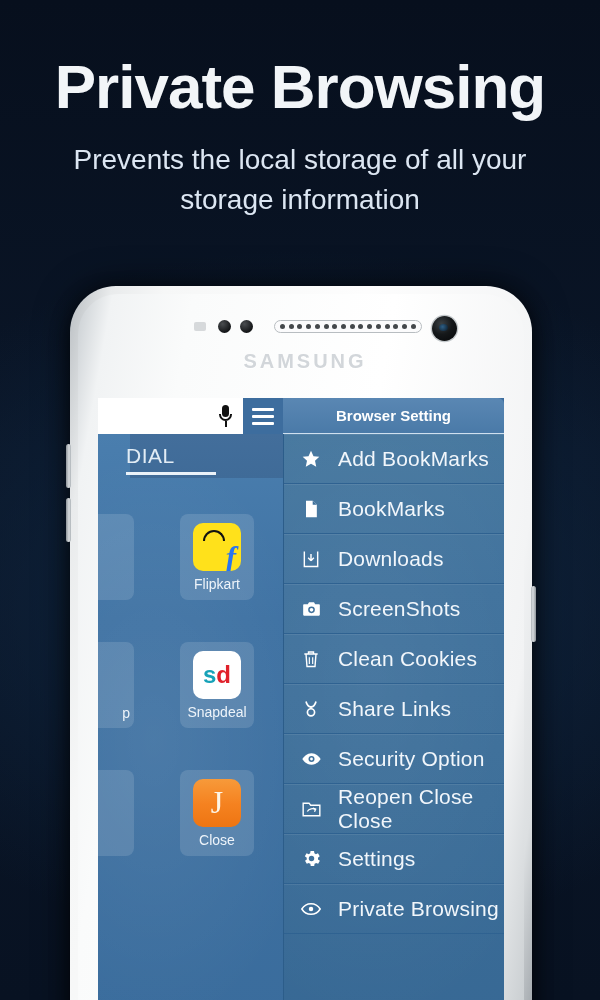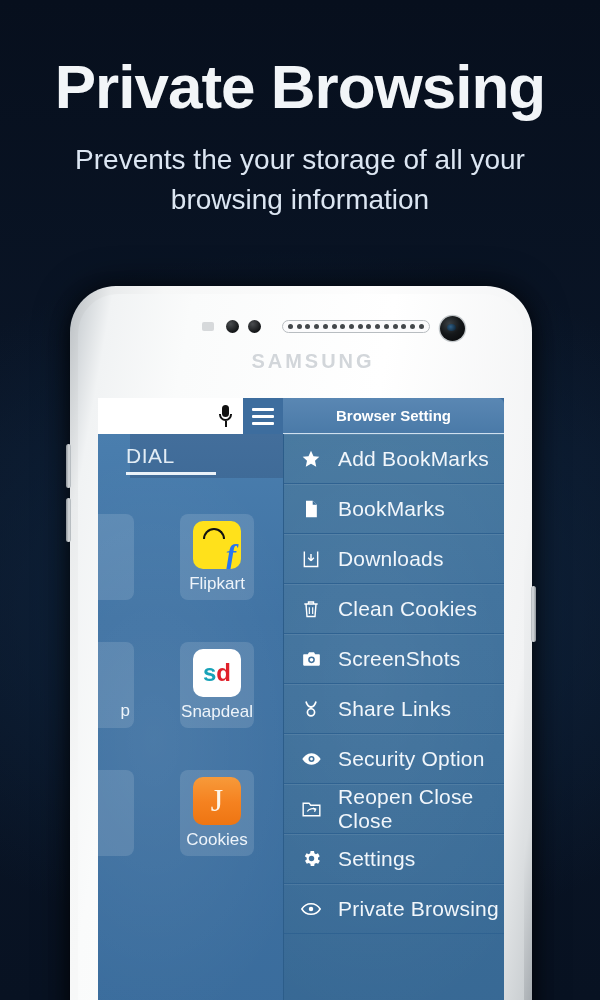--- a/index.html
+++ b/index.html
@@ -44,21 +44,21 @@
     position:absolute; left:-4px; width:5px; border-radius:3px;
     background:linear-gradient(90deg,#8d9499,#d7dbde 60%,#aeb4b8);
   }
   .btn-vol.v1 { top:158px; height:44px; }
   .btn-vol.v2 { top:212px; height:44px; }
   .btn-pwr {
     position:absolute; right:-4px; top:300px; width:5px; height:56px; border-radius:3px;
     background:linear-gradient(270deg,#8d9499,#d7dbde 60%,#aeb4b8);
   }
 
-  .phone-top { position:absolute; left:12px; top:0; width:100%; height:104px; }
+  .phone-top { position:absolute; left:4px; top:0; width:100%; height:104px; }
   .sensors { position:absolute; top:24px; left:0; width:100%; height:18px; }
   .sensor-dot {
     position:absolute; top:2px; width:13px; height:13px; border-radius:50%;
     background:radial-gradient(circle at 35% 30%,#4a4d50,#131517 70%);
   }
   .sensor-dot.s1 { left:136px; }
   .sensor-dot.s2 { left:158px; }
   .sensor-blur {
     position:absolute; left:112px; top:4px; width:12px; height:9px;
     background:rgba(170,175,180,.45); border-radius:2px;
@@ -139,21 +139,21 @@
     position:absolute; width:74px; height:86px; border-radius:8px;
     background:rgba(255,255,255,.13);
     display:flex; flex-direction:column; align-items:center; justify-content:center; gap:5px;
   }
   .tile.col-left { left:-38px; }
   .tile.col-right { left:82px; }
   .tile.r1 { top:36px; }
   .tile.r2 { top:164px; }
   .tile.r3 { top:292px; }
   .tile-ico { width:48px; height:48px; border-radius:10px; position:relative; overflow:hidden; }
-  .tile-label { font-size:17px; color:#eef4fa; }
+  .tile-label { font-size:14px; color:#eef4fa; }
 
   
   .ico-flipkart { background:#ffe11b; }
   .ico-flipkart .smile {
     position:absolute; left:10px; top:7px; width:22px; height:11px;
     border:2.4px solid #111; border-bottom:none; border-radius:12px 12px 0 0;
   }
   .ico-flipkart .f {
     position:absolute; right:5px; bottom:-2px;
     font-size:31px; font-weight:bold; font-style:italic;
@@ -187,21 +187,21 @@
   }
   .menu-label { font-size:21px; color:#f1f6fb; letter-spacing:.2px; }
   .menu-ico { width:22px; height:22px; flex:0 0 22px; display:flex; align-items:center; justify-content:center; }
   .menu-ico svg { display:block; }
 </style>
 </head>
 <body>
 
 <div class="promo">
   <div class="promo-title">Private Browsing</div>
-  <div class="promo-sub">Prevents the your storage of all your browsing information</div>
+  <div class="promo-sub">Prevents the local storage of all your storage information</div>
 </div>
 
 <div class="phone">
   <div class="btn-vol v1"></div>
   <div class="btn-vol v2"></div>
   <div class="btn-pwr"></div>
 
   <div class="phone-inner">
 
     <div class="phone-top">
@@ -280,21 +280,21 @@
                 <span class="sd-s">s</span>
                   <span class="sd-d">d</span>
               </div>
               <span class="tile-label">Snapdeal</span>
             </div>
 
             <div class="tile col-right r3">
               <div class="tile-ico ico-jabong">
                 <span class="j">J</span>
               </div>
-              <span class="tile-label">Cookies</span>
+              <span class="tile-label">Close</span>
             </div>
           </div>
         </div>
 
         <div class="menu">
 
           <div class="menu-item">
             <span class="menu-ico">
               <svg width="20" height="20" viewBox="0 0 24 24">
                   <path fill="#fff" d="M12 2l3 6.6 7 .8-5.2 4.8 1.5 7L12 17.6 5.7 21.2l1.5-7L2 9.4l7-.8z"></path>
@@ -315,41 +315,41 @@
 
 
           <div class="menu-item">
             <span class="menu-ico">
               <svg width="20" height="20" viewBox="0 0 24 24">
                   <path d="M4 3v18h16V3" fill="none" stroke="#fff" stroke-width="1.7"></path>
                   <path d="M12 6v8m0 0l-3.4-3.4M12 14l3.4-3.4" fill="none" stroke="#fff" stroke-width="1.7"></path>
                 </svg>
             </span>
             <span class="menu-label">Downloads</span>
-          </div>
-
-          <div class="menu-item">
-            <span class="menu-ico">
-              <svg width="20" height="20" viewBox="0 0 24 24">
-                  <path d="M4 6h16M9 6V3.5h6V6M6 6l1.2 15h9.6L18 6" fill="none" stroke="#fff" stroke-width="1.7"></path>
-                  <path d="M10 10v8M14 10v8" stroke="#fff" stroke-width="1.4"></path>
-                </svg>
-            </span>
-            <span class="menu-label">Clean Cookies</span>
           </div>
 
           <div class="menu-item">
             <span class="menu-ico">
               <svg width="21" height="20" viewBox="0 0 24 24">
                   <path fill="#fff" d="M9 4h6l1.4 2.2H21a1 1 0 011 1V19a1 1 0 01-1 1H3a1 1 0 01-1-1V7.2a1 1 0 011-1h4.6z"></path>
                   <circle cx="12" cy="13" r="4" fill="#3f719c"></circle>
                   <circle cx="12" cy="13" r="2.2" fill="#fff"></circle>
                 </svg>
             </span>
             <span class="menu-label">ScreenShots</span>
+          </div>
+
+          <div class="menu-item">
+            <span class="menu-ico">
+              <svg width="20" height="20" viewBox="0 0 24 24">
+                  <path d="M4 6h16M9 6V3.5h6V6M6 6l1.2 15h9.6L18 6" fill="none" stroke="#fff" stroke-width="1.7"></path>
+                  <path d="M10 10v8M14 10v8" stroke="#fff" stroke-width="1.4"></path>
+                </svg>
+            </span>
+            <span class="menu-label">Clean Cookies</span>
           </div>
 
           <div class="menu-item">
             <span class="menu-ico">
               <svg width="20" height="20" viewBox="0 0 24 24">
                   <path d="M6 3c1 4 3.4 6.5 6 6.5S17 7 18 3" fill="none" stroke="#fff" stroke-width="2"></path>
                   <circle cx="12" cy="16" r="4.3" fill="none" stroke="#fff" stroke-width="2"></circle>
                   <path d="M12 9.5v2.2" stroke="#fff" stroke-width="2"></path>
                 </svg>
             </span>

